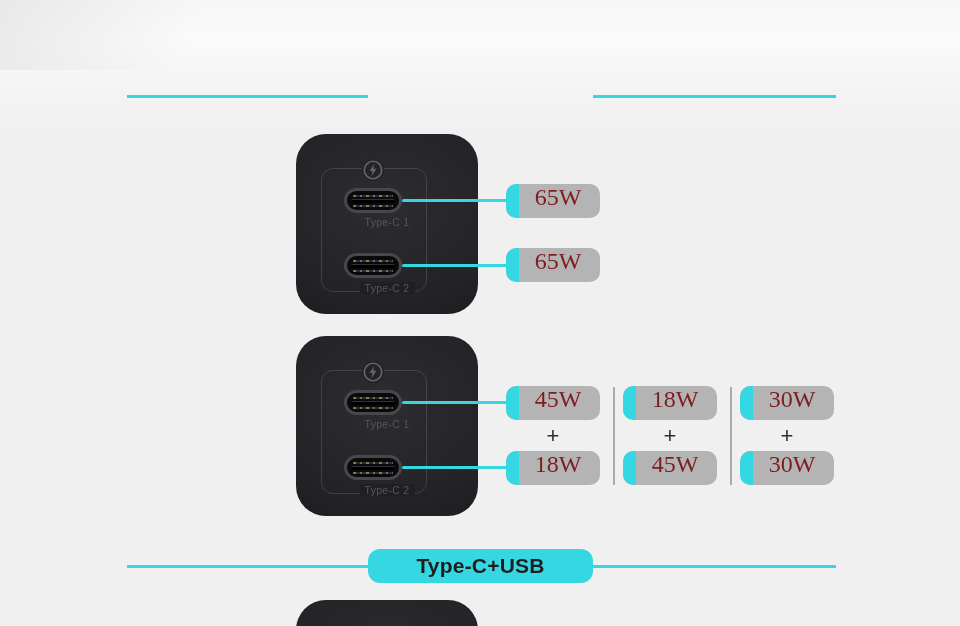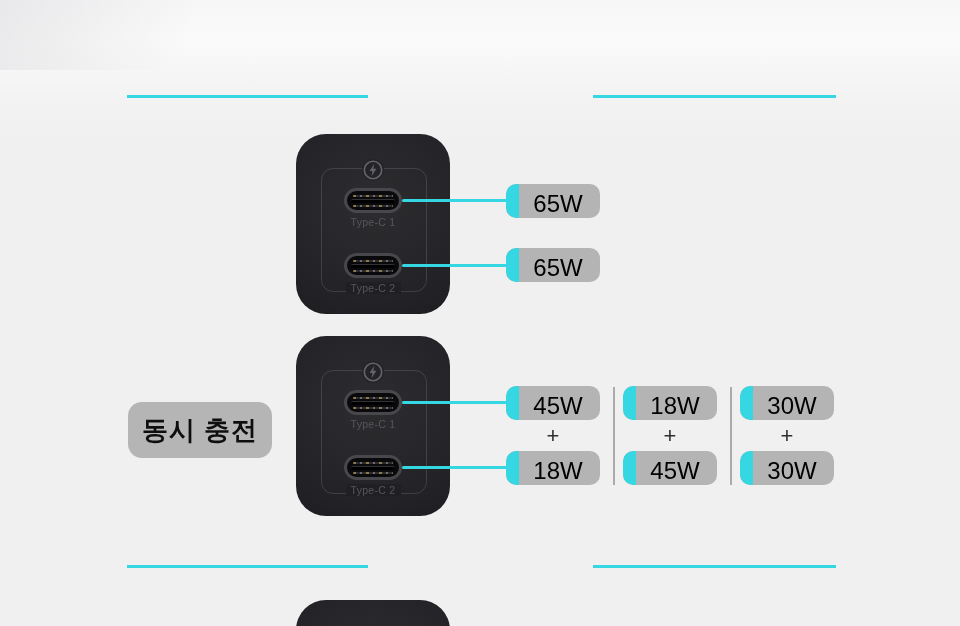--- a/index.html
+++ b/index.html
@@ -19,21 +19,21 @@
   }
   
   .hline{position:absolute;height:3px;background:var(--accent);}
   .pill{
     position:absolute;width:225px;height:34px;border-radius:12px;
     background:var(--accent);color:#1e1e1e;font-size:21px;font-weight:bold;
     text-align:center;line-height:34px;letter-spacing:.2px;
   }
   
   .charger{
-    position:absolute;width:154px;height:180px;border-radius:30px;
+    position:absolute;width:182px;height:180px;border-radius:30px;
     background:radial-gradient(130% 105% at 50% 38%,#2d2d30 0%,#232327 52%,#151517 100%);
   }
   .inner-outline{
     position:absolute;left:25px;top:34px;width:104px;height:122px;
     border:1px solid rgba(255,255,255,.13);border-radius:12px;
   }
   .qc-icon{
     position:absolute;left:66px;top:25px;width:22px;height:22px;
     background:#242428;border-radius:50%;display:flex;align-items:center;justify-content:center;
   }
@@ -58,22 +58,22 @@
   
   .side-label{
     position:absolute;left:128px;width:144px;height:56px;border-radius:14px;
     background:var(--label-bg);color:#0e0e0e;font-size:26px;font-weight:bold;
     display:flex;align-items:center;justify-content:center;letter-spacing:1px;
   }
   
   .badge{
     position:absolute;width:94px;height:34px;border-radius:10px;
     background:var(--badge-bg);overflow:hidden;
-    color:#000000;font-size:24px;
-    display:flex;align-items:flex-end;justify-content:center;
+    color:#7f1d1d;font-size:24px;
+    display:flex;align-items:flex-start;justify-content:center;font-family:Liberation Serif, serif;
   }
   .badge .accent-bar{
     position:absolute;left:0;top:0;width:13px;height:100%;
     background:var(--accent);border-radius:10px 0 0 10px;
   }
   .badge .val{margin-left:10px;}
   .connector{position:absolute;left:402px;width:106px;height:3px;background:var(--accent);border-radius:2px;}
   .plus{
     position:absolute;width:94px;height:29px;line-height:29px;text-align:center;
     color:#2e2e2e;font-size:22px;font-weight:400;
@@ -140,21 +140,20 @@
     </div>
     <div class="port-label l1"><span>Type-C 1</span></div>
     <div class="port p2">
       <div class="pins-row"></div>
       <div class="pin-slot"></div>
       <div class="pins-row"></div>
     </div>
     <div class="port-label l2"><span>Type-C 2</span></div>
   </div>
 
-  <div class="side-label" style="top:402px;">동시 충전</div>
 
   <div class="connector" style="top:401px;"></div>
   <div class="connector" style="top:466px;"></div>
 
   <div class="badge" style="left:506px;top:386px;">
     <span class="accent-bar"></span>
     <span class="val">45W</span>
   </div>
   <div class="plus" style="left:506px;top:421px;">+</div>
   <div class="badge" style="left:506px;top:451px;">
@@ -180,16 +179,17 @@
     <span class="accent-bar"></span>
     <span class="val">30W</span>
   </div>
   <div class="plus" style="left:740px;top:421px;">+</div>
   <div class="badge" style="left:740px;top:451px;">
     <span class="accent-bar"></span>
     <span class="val">30W</span>
   </div>
 
   <div class="hline" style="left:127px;top:565px;width:241px;"></div>
+  <div class="pill" style="left:368px;top:549px;">Type-C+USB</div>
   <div class="hline" style="left:593px;top:565px;width:243px;"></div>
 
   <div class="charger" style="left:296px;top:600px;"></div>
 </div>
 
 </body></html>

